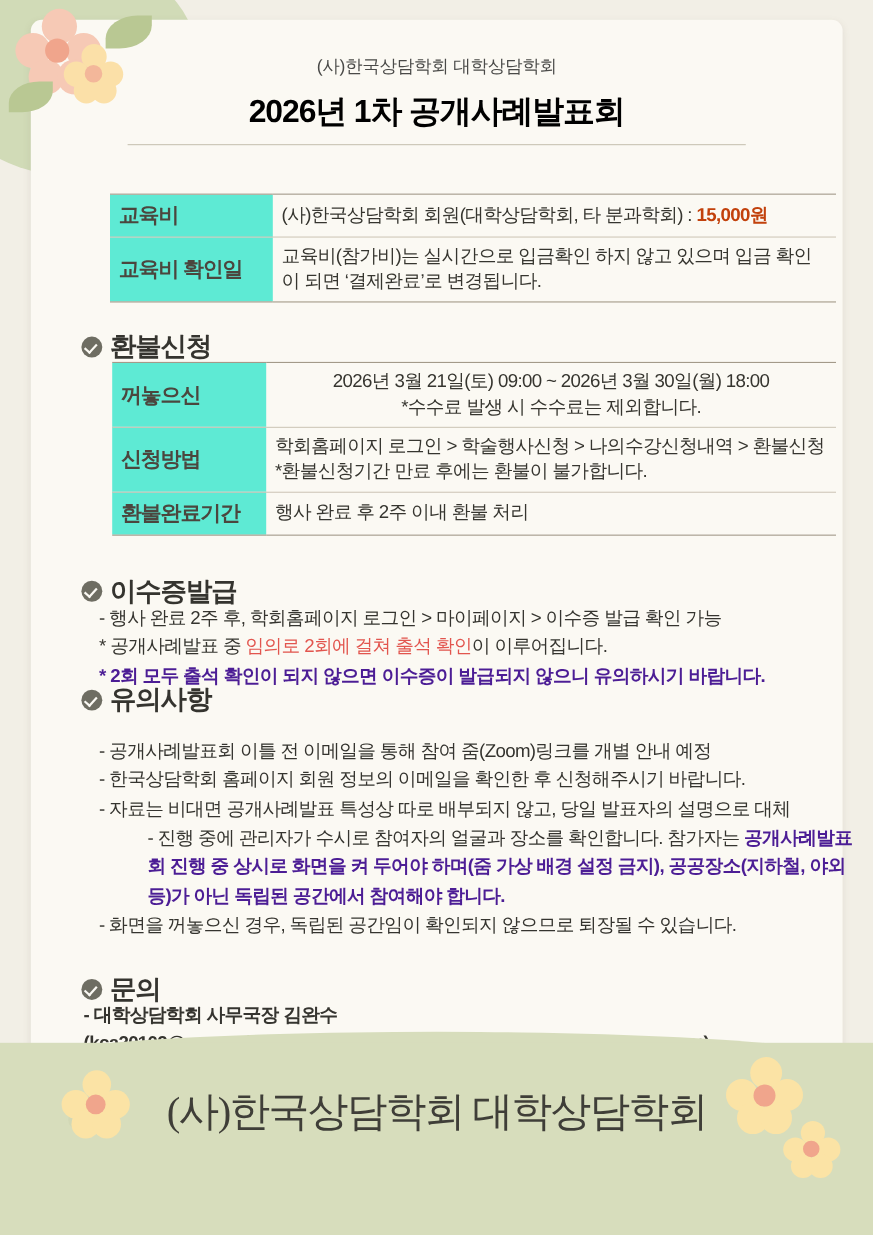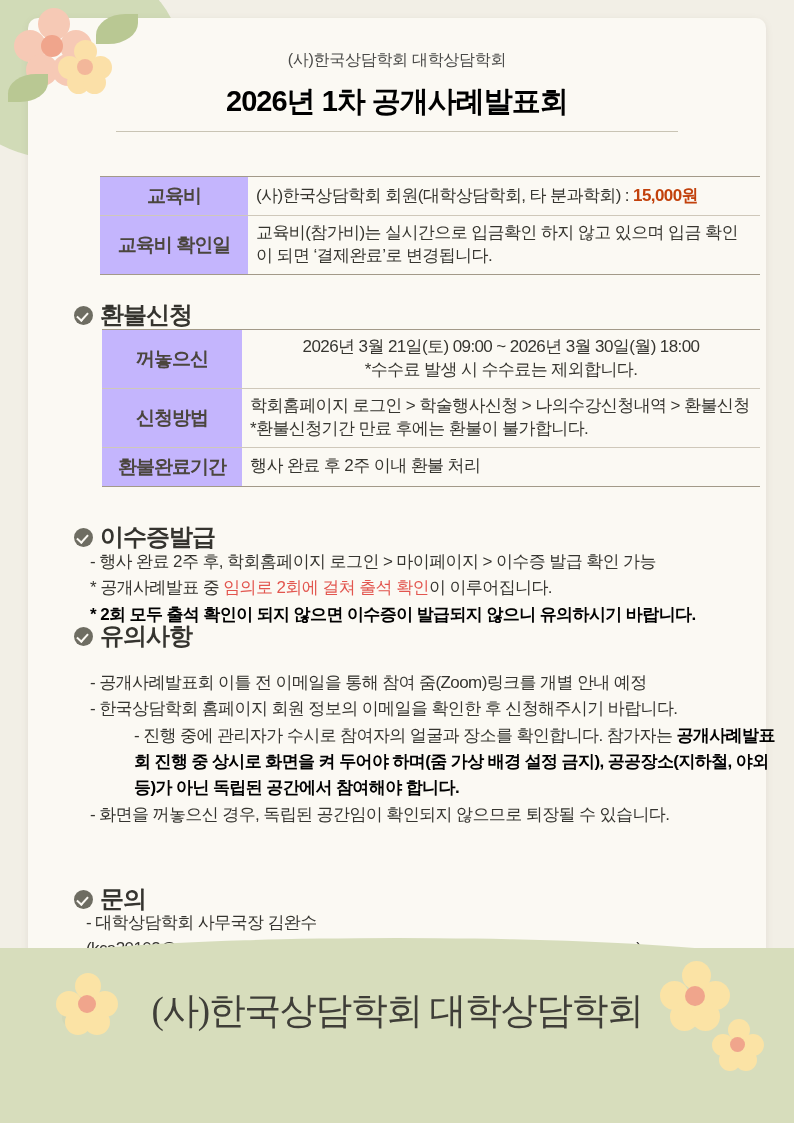--- a/index.html
+++ b/index.html
@@ -107,22 +107,21 @@
   .tbl {
     position: absolute;
     border-collapse: collapse;
     table-layout: fixed;
   }
   .tbl td {
     vertical-align: middle;
     padding: 6px 8px;
   }
   .tbl .lbl {
-    background: #c4b5fd;
-    text-align: center;
+    background: #5eead4;
     font-size: 19px;
     font-weight: bold;
     color: #4b463e;
     letter-spacing: -1px;
   }
   .tbl .val {
     font-size: 17px;
     color: #36352f;
     letter-spacing: -0.6px;
     line-height: 1.35;
@@ -184,25 +183,25 @@
   #head-contact { left: 46px; top: 865px; }
   .body-list {
     position: absolute;
     font-size: 17px;
     color: #35342f;
     letter-spacing: -0.6px;
     line-height: 1.55;
   }
   #list-cert { left: 62px; top: 531px; width: 690px; }
   #list-notice { left: 62px; top: 652px; width: 700px; }
-  #list-contact { left: 58px; top: 892px; width: 700px; }
+  #list-contact { left: 48px; top: 892px; width: 700px; font-weight: bold; }
   .li { white-space: nowrap; }
   .li.wrap { white-space: normal; margin-left: 44px; }
   .hl-red { color: #e2554e; }
-  .hl-red-b { color: #000000; font-weight: bold; }
+  .hl-red-b { color: #4c1d95; font-weight: bold; }
   .small-u {
     font-size: 13px;
     text-decoration: underline;
     letter-spacing: -0.6px;
   }
   
   .footer-band {
     position: absolute;
     left: 0;
     bottom: 0;
@@ -331,20 +330,21 @@
       <div class="li hl-red-b">* 2회 모두 출석 확인이 되지 않으면 이수증이 발급되지 않으니 유의하시기 바랍니다.</div>
     </div>
 
     <div class="sec-head" id="head-notice">
       <span class="check-icon"></span>
       <span class="sec-title">유의사항</span>
     </div>
     <div class="body-list" id="list-notice">
       <div class="li">- 공개사례발표회 이틀 전 이메일을 통해 참여 줌(Zoom)링크를 개별 안내 예정</div>
       <div class="li">- 한국상담학회 홈페이지 회원 정보의 이메일을 확인한 후 신청해주시기 바랍니다.</div>
+      <div class="li">- 자료는 비대면 공개사례발표 특성상 따로 배부되지 않고, 당일 발표자의 설명으로 대체</div>
       <div class="li wrap">
         <span>- 진행 중에 관리자가 수시로 참여자의 얼굴과 장소를 확인합니다. 참가자는 </span><span class="hl-red-b">공개사례발표회 진행 중 상시로 화면을 켜 두어야 하며(줌 가상 배경 설정 금지), 공공장소(지하철, 야외 등)가 아닌 독립된 공간에서 참여해야 합니다.</span>
       </div>
       <div class="li">- 화면을 꺼놓으신 경우, 독립된 공간임이 확인되지 않으므로 퇴장될 수 있습니다.</div>
     </div>
 
     <div class="sec-head" id="head-contact">
       <span class="check-icon"></span>
       <span class="sec-title">문의</span>
     </div>

